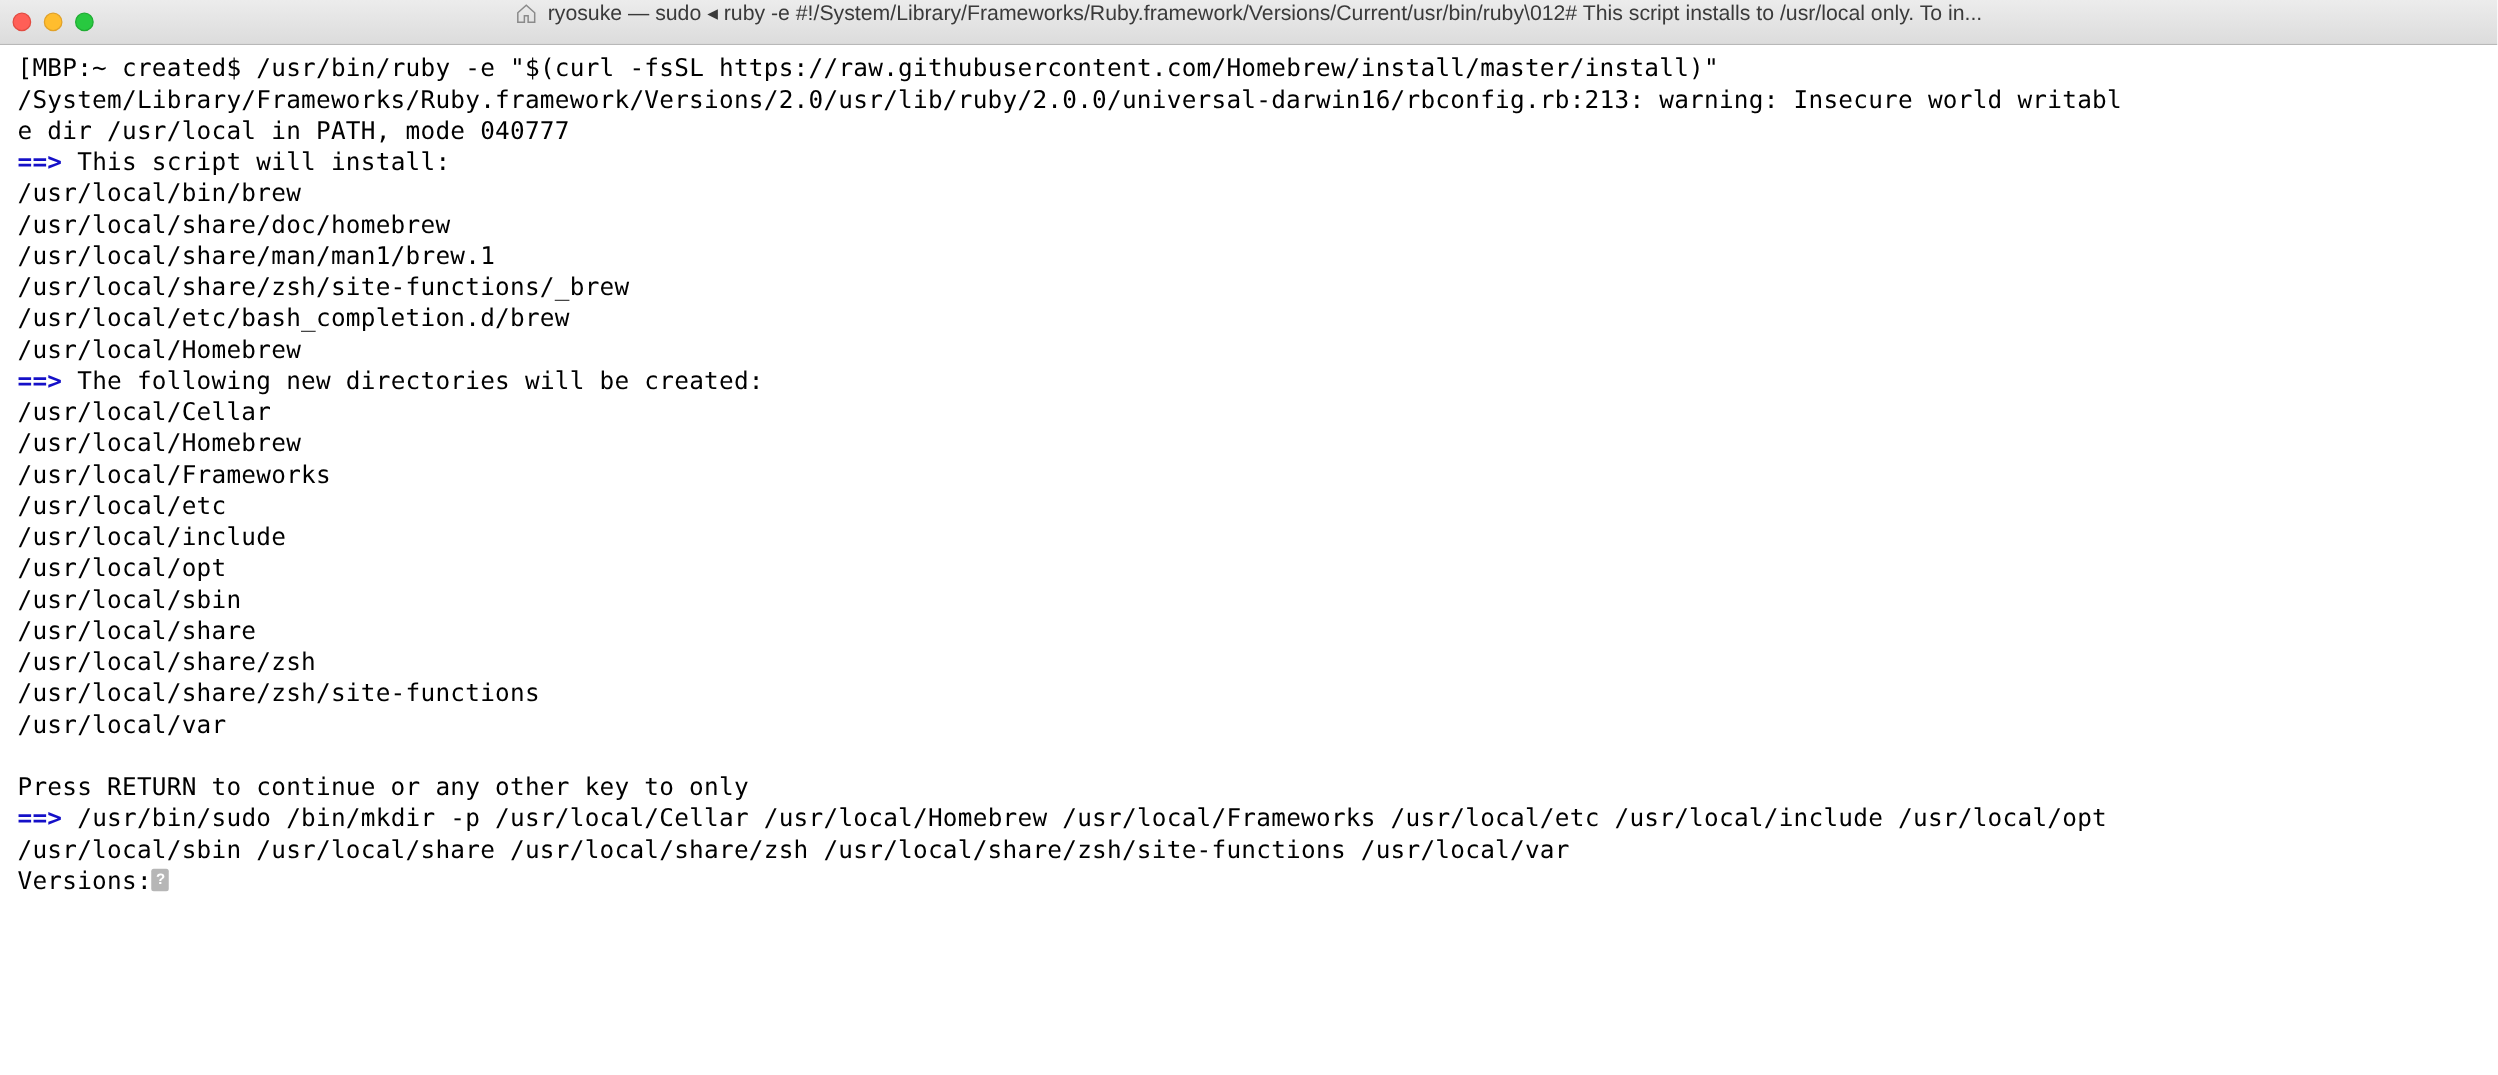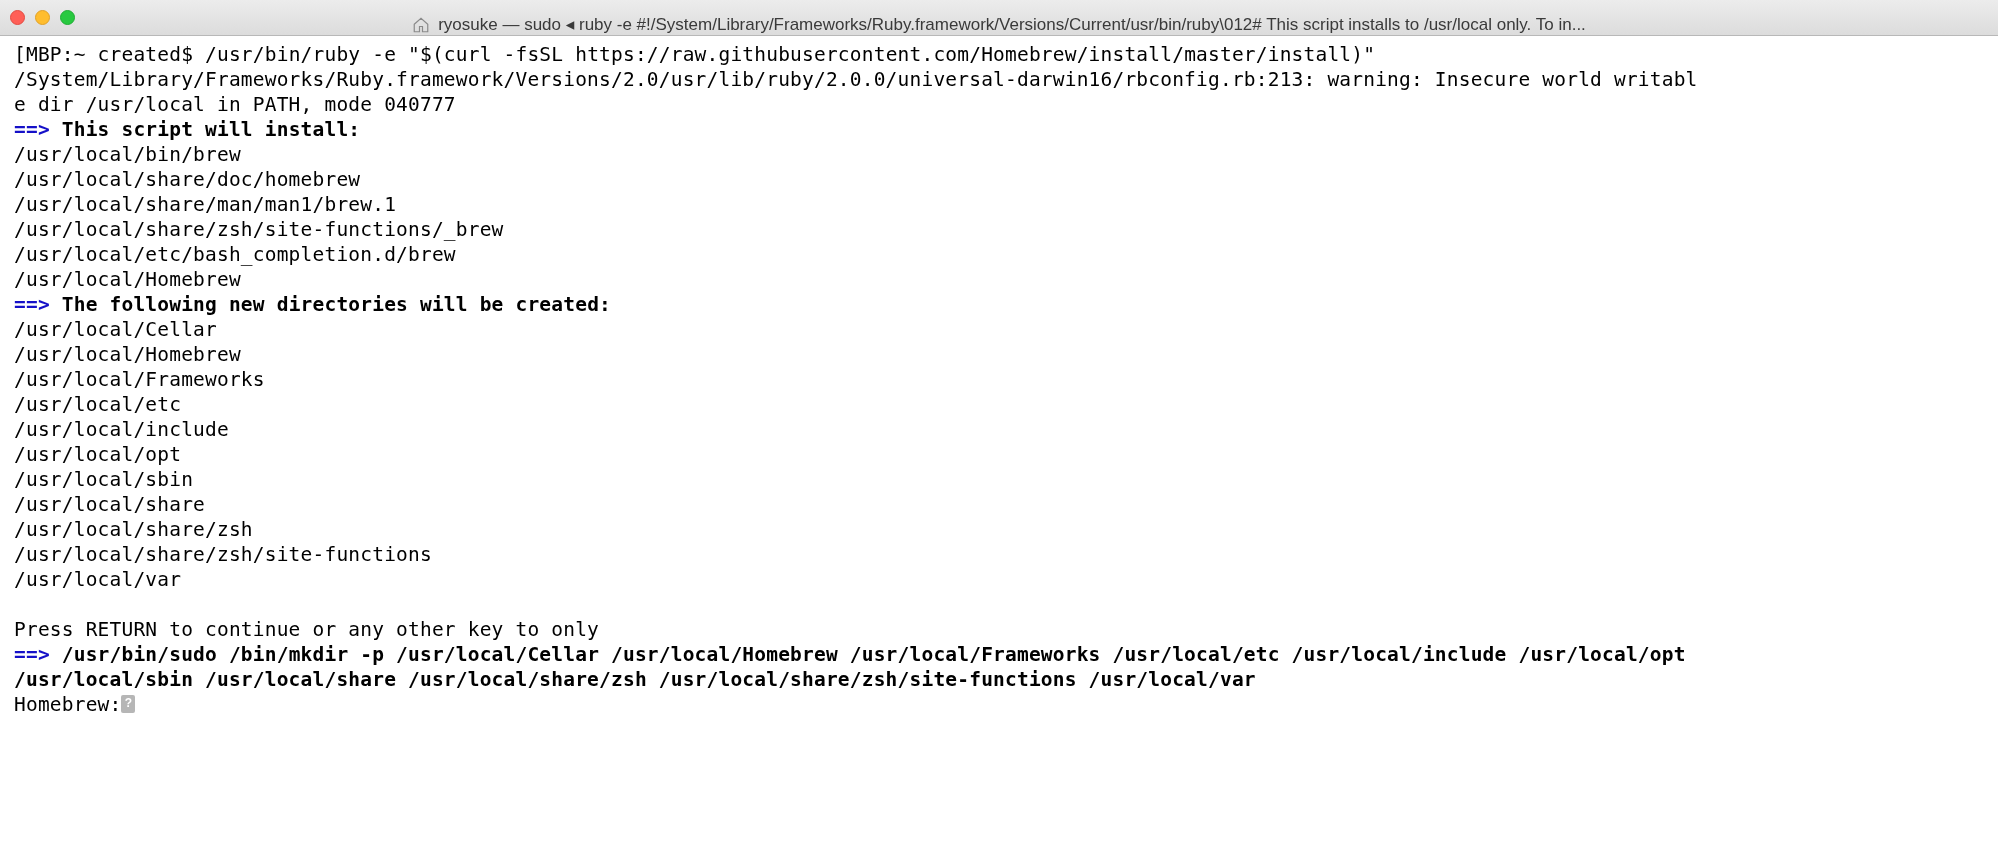--- a/index.html
+++ b/index.html
@@ -13,40 +13,40 @@
     padding: 0 10px;
     position: relative;
   }
   .traffic { display: flex; gap: 10px; align-items: center; }
   .dot { width: 15px; height: 15px; border-radius: 50%; }
   .dot.red    { background: #ff5f57; border: 0.5px solid #e24b41; }
   .dot.yellow { background: #ffbd2e; border: 0.5px solid #e1a128; }
   .dot.green  { background: #28c940; border: 0.5px solid #1fad33; }
   .title-wrap {
     position: absolute; left: 0; right: 0; top: 0; bottom: 0;
-    display: flex; align-items: flex-end; justify-content: center;
+    display: flex; align-items: flex-start; justify-content: center;
     pointer-events: none;
   }
   .title-inner { display: flex; align-items: center; gap: 8px; max-width: calc(100% - 120px); }
   .home-icon { width: 18px; height: 18px; flex: 0 0 auto; }
   .title-text {
     font-family: -apple-system, "Helvetica Neue", Arial, sans-serif;
     font-size: 17px; color: #3a3a3a;
     white-space: nowrap; overflow: hidden; text-overflow: ellipsis;
   }
   .term-body {
     padding: 6px 8px 6px 14px;
     font-size: 19.5px;
     line-height: 25px;
     letter-spacing: 0.2px;
     white-space: pre;
     color: #000;
   }
   .arrow { color: #1510c8; font-weight: bold; }
-  .bold { font-weight: bold; }
+  .bold { font-weight: normal; }
   .key-icon {
     display: inline-block;
     width: 14px; height: 18px;
     background: #b6b6b6;
     border-radius: 2px;
     vertical-align: -2px;
     position: relative;
   }
   .key-icon::after {
     content: "?";
@@ -97,13 +97,13 @@
 /usr/local/opt
 /usr/local/sbin
 /usr/local/share
 /usr/local/share/zsh
 /usr/local/share/zsh/site-functions
 /usr/local/var</span>
 
 <span>Press RETURN to continue or any other key to only</span>
 <span class="arrow">==&gt; </span><span class="bold">/usr/bin/sudo /bin/mkdir -p /usr/local/Cellar /usr/local/Homebrew /usr/local/Frameworks /usr/local/etc /usr/local/include /usr/local/opt 
 /usr/local/sbin /usr/local/share /usr/local/share/zsh /usr/local/share/zsh/site-functions /usr/local/var</span>
-<span>Homebrew:</span><span class="key-icon"></span></div>
+<span>Versions:</span><span class="key-icon"></span></div>
 
 </body></html>

